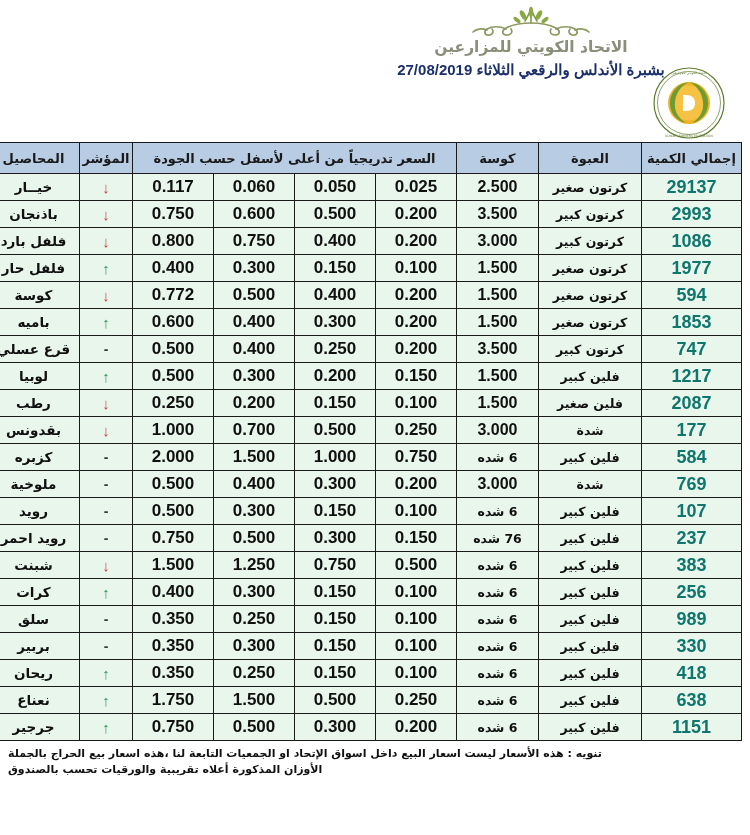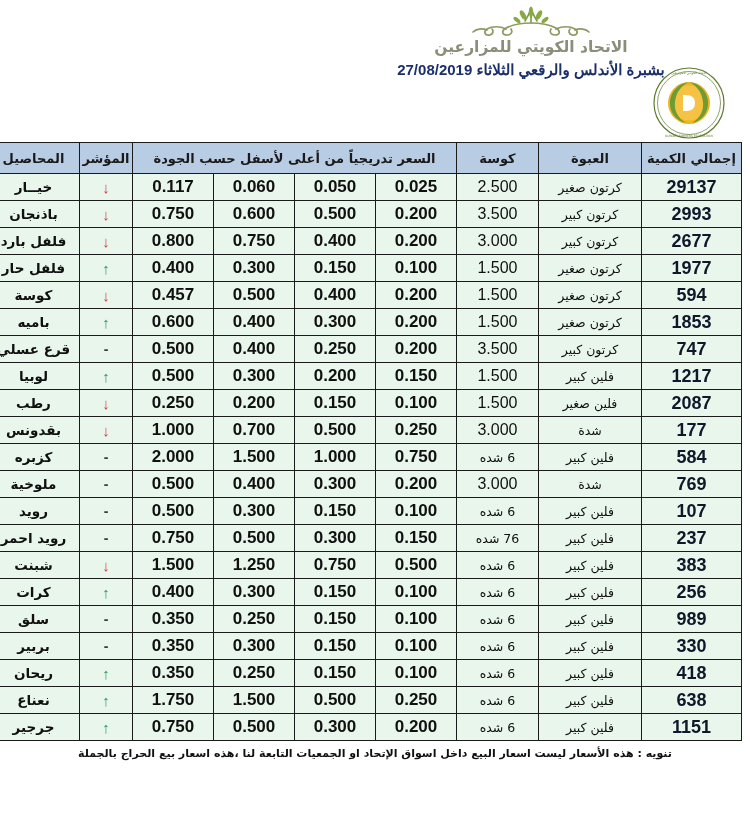--- a/index.html
+++ b/index.html
@@ -111,33 +111,33 @@
   }
   .c-crop {
     font-family: "DejaVu Sans", sans-serif;
     font-size: 13.5px;
     font-weight: bold;
     color: #101010;
   }
   .c-pack, .c-weight {
     font-family: "DejaVu Sans", sans-serif;
     font-size: 12.5px;
-    font-weight: normal;
+    font-weight: bold;
     color: #101010;
   }
   .c-weight.numeric {
     font-family: "Liberation Sans", sans-serif;
     font-size: 16px;
     direction: ltr;
   }
   .c-total {
     font-family: "Liberation Sans", sans-serif;
     font-size: 18px;
     font-weight: bold;
-    color: #0f172a;
+    color: #0f766e;
     direction: ltr;
   }
   .c-ind {
     font-size: 15px;
     font-weight: bold;
     line-height: 1;
   }
   .ind-up   { color: #2e9b57; }
   .ind-down { color: #cf4040; }
   .ind-flat { color: #3a3a3a; font-size: 14px; }
@@ -150,21 +150,21 @@
   col.w-p2     { width: 81px;  }
   col.w-p3     { width: 81px;  }
   col.w-p4     { width: 81px;  }
   col.w-ind    { width: 53px;  }
   col.w-crop   { width: 92px;  }
 
   
   .footer {
     width: 734px;
     margin: 5px auto 0 auto;
-    text-align: center;
+    text-align: left;
     direction: rtl;
   }
   .footer-line {
     font-family: "DejaVu Sans", sans-serif;
     font-size: 11px;
     font-weight: bold;
     color: #101010;
     line-height: 1.45;
   }
 </style>
@@ -266,21 +266,21 @@
           <td class="c-pack">كرتون كبير</td>
           <td class="c-weight numeric">3.500</td>
           <td class="c-num">0.200</td>
           <td class="c-num">0.500</td>
           <td class="c-num">0.600</td>
           <td class="c-num">0.750</td>
           <td class="c-ind ind-down">↓</td>
           <td class="c-crop">باذنجان</td>
         </tr>
         <tr>
-          <td class="c-total">2677</td>
+          <td class="c-total">1086</td>
           <td class="c-pack">كرتون كبير</td>
           <td class="c-weight numeric">3.000</td>
           <td class="c-num">0.200</td>
           <td class="c-num">0.400</td>
           <td class="c-num">0.750</td>
           <td class="c-num">0.800</td>
           <td class="c-ind ind-down">↓</td>
           <td class="c-crop">فلفل بارد</td>
         </tr>
         <tr>
@@ -294,21 +294,21 @@
           <td class="c-ind ind-up">↑</td>
           <td class="c-crop">فلفل حار</td>
         </tr>
         <tr>
           <td class="c-total">594</td>
           <td class="c-pack">كرتون صغير</td>
           <td class="c-weight numeric">1.500</td>
           <td class="c-num">0.200</td>
           <td class="c-num">0.400</td>
           <td class="c-num">0.500</td>
-          <td class="c-num">0.457</td>
+          <td class="c-num">0.772</td>
           <td class="c-ind ind-down">↓</td>
           <td class="c-crop">كوسة</td>
         </tr>
         <tr>
           <td class="c-total">1853</td>
           <td class="c-pack">كرتون صغير</td>
           <td class="c-weight numeric">1.500</td>
           <td class="c-num">0.200</td>
           <td class="c-num">0.300</td>
           <td class="c-num">0.400</td>
@@ -480,13 +480,14 @@
           <td class="c-num">0.750</td>
           <td class="c-ind ind-up">↑</td>
           <td class="c-crop">جرجير</td>
         </tr>
       </tbody>
   </table>
 </div>
 
 <div class="footer">
   <div class="footer-line">تنويه : هذه الأسعار ليست اسعار البيع داخل اسواق الإتحاد او الجمعيات التابعة لنا ،هذه اسعار بيع الحراج بالجملة</div>
+  <div class="footer-line">الأوزان المذكورة أعلاه تقريبية والورقيات تحسب بالصندوق</div>
 </div>
 
 </body></html>

